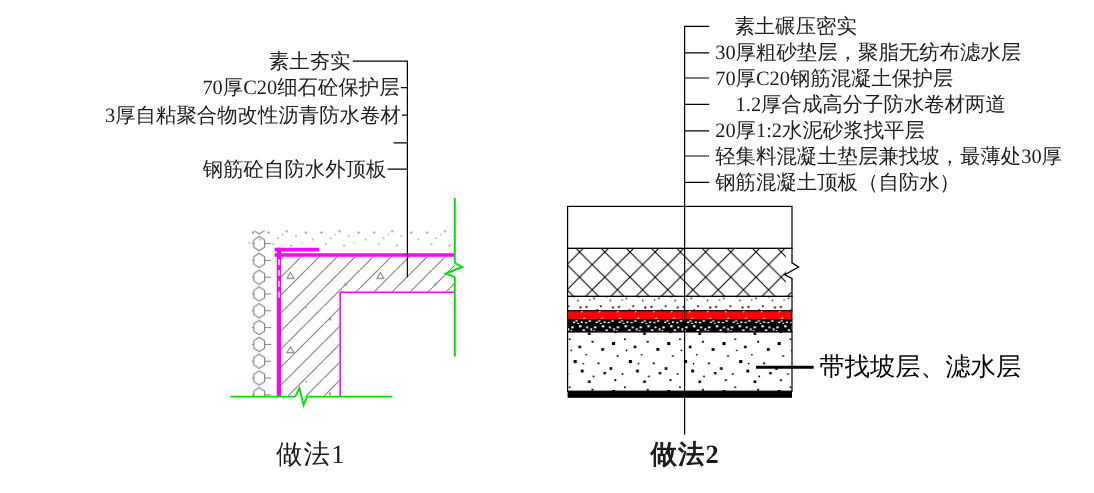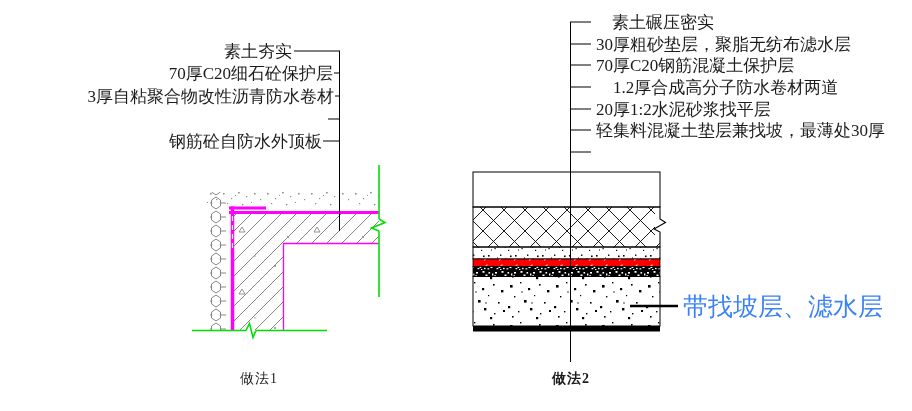--- a/index.html
+++ b/index.html
@@ -3,22 +3,22 @@
 <meta charset="utf-8">
 <style>
   html,body{margin:0;padding:0;background:#ffffff;}
   #canvas{
     position:relative;width:912px;height:411px;background:#ffffff;overflow:hidden;
     font-family:"Liberation Serif","DejaVu Serif",serif;color:#1c1c1c;
   }
   #art{position:absolute;left:0;top:0;width:912px;height:411px;}
   .lbl{position:absolute;white-space:nowrap;font-size:17px;line-height:1;transform:translateY(-50%);}
   .lbl-r{text-align:center;}
-  .caption{position:absolute;white-space:nowrap;font-size:14px;line-height:1;transform:translate(-50%,-50%);letter-spacing:1px;}
-  .annot{position:absolute;white-space:nowrap;font-size:25px;line-height:1;transform:translateY(-50%);color:#3b82f6;}
+  .caption{position:absolute;white-space:nowrap;font-size:22px;line-height:1;transform:translate(-50%,-50%);letter-spacing:1px;}
+  .annot{position:absolute;white-space:nowrap;font-size:21px;line-height:1;transform:translateY(-50%);color:#000000;}
 </style>
 </head>
 <body>
 
 <div id="canvas">
 
   <svg id="art" viewBox="0 0 912 411" xmlns="http://www.w3.org/2000/svg">
     <defs>
       <pattern id="hatchL" width="15" height="15" patternUnits="userSpaceOnUse">
         <path d="M0,15 L15,0" stroke="#878787" stroke-width="1" fill="none"></path>
@@ -145,19 +145,20 @@
   <div class="lbl lbl-r" style="right:579px;top:73px;">70厚C20细石砼保护层</div>
   <div class="lbl lbl-r" style="right:578px;top:96px;">3厚自粘聚合物改性沥青防水卷材</div>
   <div class="lbl lbl-r" style="right:590px;top:141px;font-family:Liberation Serif, serif;">钢筋砼自防水外顶板</div>
 
   <div class="lbl" style="left:596px;top:22px;margin-left:16px;">素土碾压密实</div>
   <div class="lbl" style="left:596px;top:44px;">30厚粗砂垫层，聚脂无纺布滤水层</div>
   <div class="lbl" style="left:596px;top:65px;">70厚C20钢筋混凝土保护层</div>
   <div class="lbl" style="left:596px;top:87px;margin-left:17px;">1.2厚合成高分子防水卷材两道</div>
   <div class="lbl" style="left:596px;top:109px;">20厚1:2水泥砂浆找平层</div>
   <div class="lbl" style="left:596px;top:130px;">轻集料混凝土垫层兼找坡，最薄处30厚</div>
+  <div class="lbl" style="left:596px;top:152px;">钢筋混凝土顶板（自防水）</div>
 
   <div class="annot" style="left:683px;top:306px;">带找坡层、滤水层</div>
 
   <div class="caption" style="left:259px;top:379px;">做法1</div>
   <div class="caption" style="left:571px;top:379px;font-weight:bold;">做法2</div>
 
 </div>
 
 </body></html>

